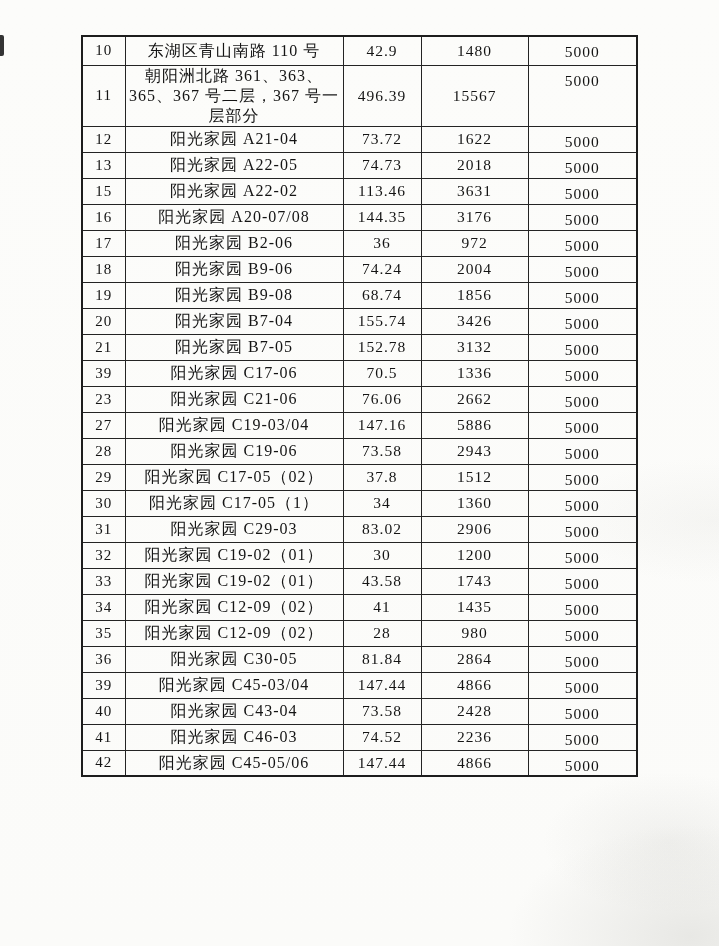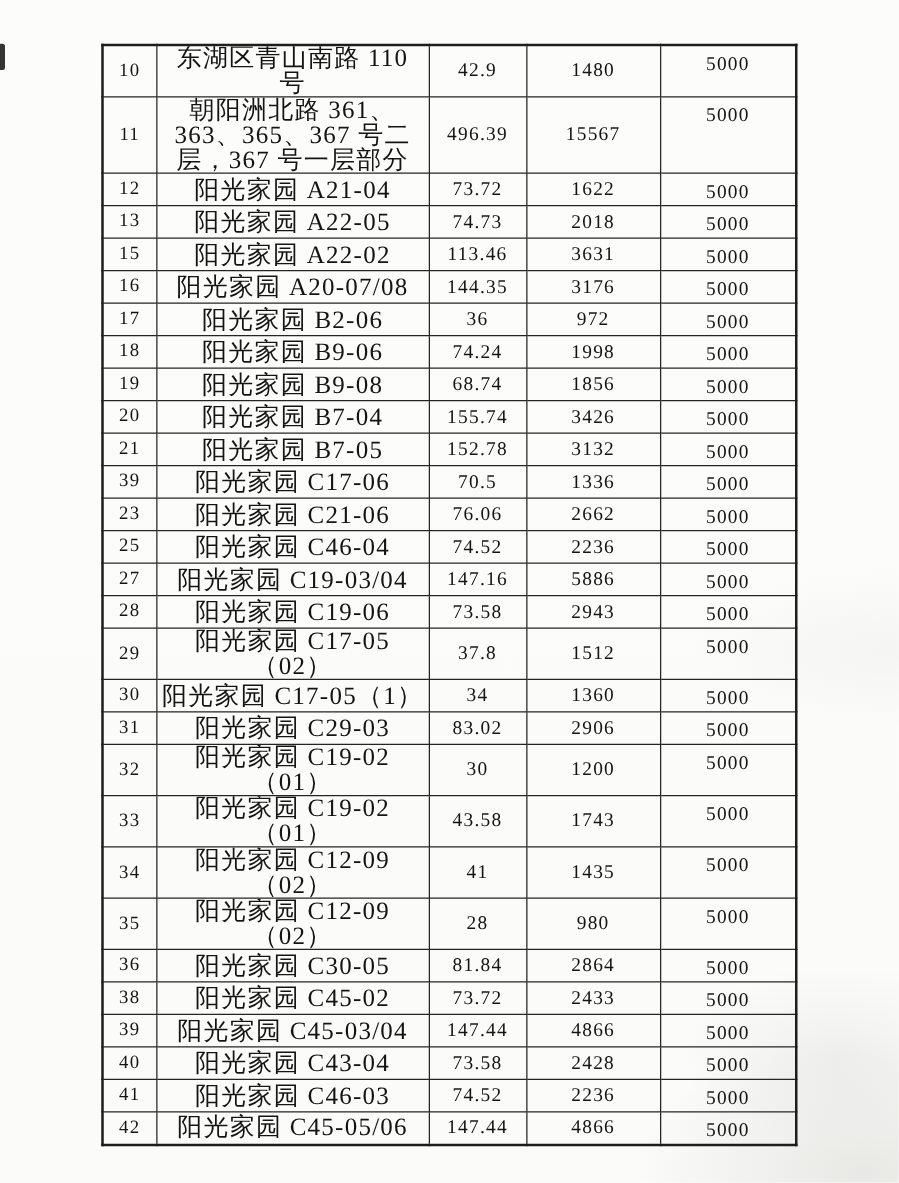--- a/index.html
+++ b/index.html
@@ -51,21 +51,21 @@
   }
   .fee-table tr { height: 26px; }
   .fee-table tr:nth-child(1) { height: 29px; }
   .fee-table tr:nth-child(2) { height: 47px; }
   td.c-no {
     font-size: 15px;
     letter-spacing: 1px;
     margin-left: 30px;
   }
   td.c-location {
-    font-size: 20px;
+    font-size: 16px;
     letter-spacing: 1px;
     line-height: 20px;
     padding: 0 3px;
   }
   td.c-area, td.c-amount {
     font-size: 15.5px;
     letter-spacing: 1px;
   }
   td.c-rate {
     font-size: 15.5px;
@@ -135,21 +135,21 @@
       <td class="c-no">17</td>
       <td class="c-location">阳光家园 B2-06</td>
       <td class="c-area">36</td>
       <td class="c-amount">972</td>
       <td class="c-rate">5000</td>
     </tr>
         <tr>
       <td class="c-no">18</td>
       <td class="c-location">阳光家园 B9-06</td>
       <td class="c-area">74.24</td>
-      <td class="c-amount">1998</td>
+      <td class="c-amount">2004</td>
       <td class="c-rate">5000</td>
     </tr>
         <tr>
       <td class="c-no">19</td>
       <td class="c-location">阳光家园 B9-08</td>
       <td class="c-area">68.74</td>
       <td class="c-amount">1856</td>
       <td class="c-rate">5000</td>
     </tr>
         <tr>
@@ -174,27 +174,20 @@
       <td class="c-rate">5000</td>
     </tr>
         <tr>
       <td class="c-no">23</td>
       <td class="c-location">阳光家园 C21-06</td>
       <td class="c-area">76.06</td>
       <td class="c-amount">2662</td>
       <td class="c-rate">5000</td>
     </tr>
         <tr>
-      <td class="c-no">25</td>
-      <td class="c-location">阳光家园 C46-04</td>
-      <td class="c-area">74.52</td>
-      <td class="c-amount">2236</td>
-      <td class="c-rate">5000</td>
-    </tr>
-        <tr>
       <td class="c-no">27</td>
       <td class="c-location">阳光家园 C19-03/04</td>
       <td class="c-area">147.16</td>
       <td class="c-amount">5886</td>
       <td class="c-rate">5000</td>
     </tr>
         <tr>
       <td class="c-no">28</td>
       <td class="c-location">阳光家园 C19-06</td>
       <td class="c-area">73.58</td>
@@ -251,27 +244,20 @@
       <td class="c-rate">5000</td>
     </tr>
         <tr>
       <td class="c-no">36</td>
       <td class="c-location">阳光家园 C30-05</td>
       <td class="c-area">81.84</td>
       <td class="c-amount">2864</td>
       <td class="c-rate">5000</td>
     </tr>
         <tr>
-      <td class="c-no">38</td>
-      <td class="c-location">阳光家园 C45-02</td>
-      <td class="c-area">73.72</td>
-      <td class="c-amount">2433</td>
-      <td class="c-rate">5000</td>
-    </tr>
-        <tr>
       <td class="c-no">39</td>
       <td class="c-location">阳光家园 C45-03/04</td>
       <td class="c-area">147.44</td>
       <td class="c-amount">4866</td>
       <td class="c-rate">5000</td>
     </tr>
         <tr>
       <td class="c-no">40</td>
       <td class="c-location">阳光家园 C43-04</td>
       <td class="c-area">73.58</td>

